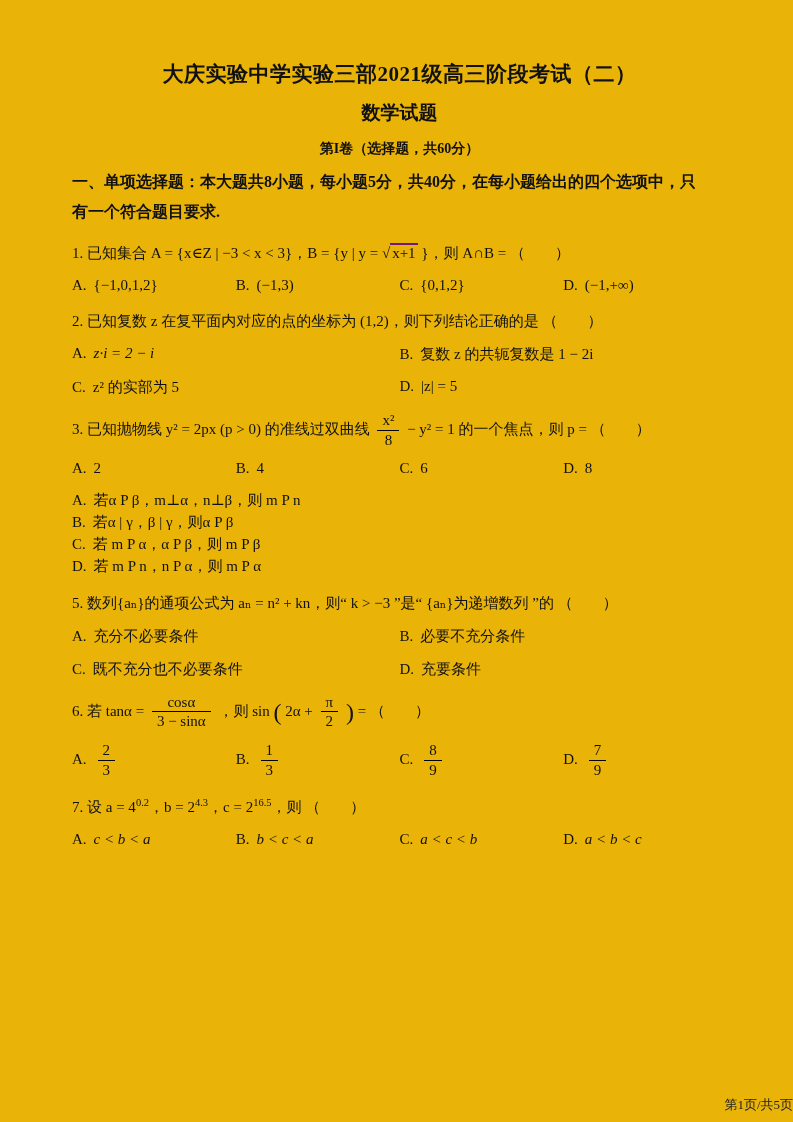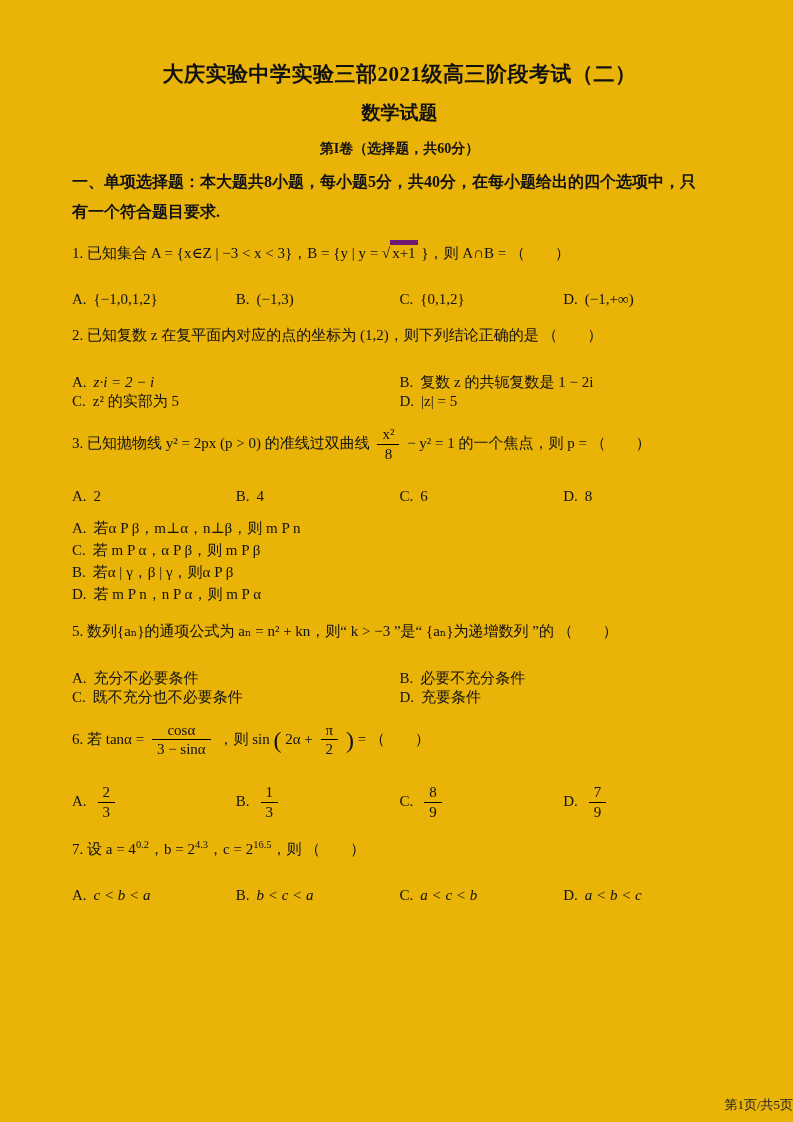--- a/index.html
+++ b/index.html
@@ -13,30 +13,30 @@
     font-family:"Liberation Serif","DejaVu Serif","DejaVu Sans",serif;
     font-size:15px; color:#111;
     overflow:hidden;
   }
   .title    { font-size:21px; font-weight:700; text-align:center; margin-top:14px; letter-spacing:0.5px; }
   .subtitle { font-size:19px; font-weight:700; text-align:center; margin-top:12px; }
   .section  { font-size:14px; font-weight:700; text-align:center; margin-top:14px; }
   .instructions { font-size:16px; font-weight:700; margin-top:9px; line-height:1.85; }
   .q    { margin-top:14px; }
   .stem { line-height:1.8; }
-  .opts { display:flex; flex-wrap:wrap; margin-top:24px; align-items:center; }
+  .opts { display:flex; flex-wrap:wrap; margin-top:10px; row-gap:14px; align-items:flex-start; }
   .opts.four .opt { flex:0 0 25%; }
   .opts.two  .opt { flex:0 0 50%; }
   .optline { margin-top:3px; }
   .olab { margin-right:7px; }
   .frac { display:inline-block; text-align:center; vertical-align:middle; line-height:1.25; margin:0 4px; }
   .frac .num, .frac .den { display:block; padding:0 5px; }
   .frac .den { border-top:1px solid #000; }
   .sqrt { white-space:nowrap; }
-  .sqrt .rad { display:inline-block; border-top:5px solid #701a75; line-height:1.15; padding:0 2px; }
+  .sqrt .rad { display:inline-block; border-top:2px solid #701a75; line-height:1.15; padding:0 2px; }
   .bigp { font-size:24px; vertical-align:middle; line-height:1; font-weight:400; }
   sup.exp { font-size:10.5px; }
   .m { font-style:italic; }
   .footer { position:absolute; left:0; bottom:8px; width:100%; text-align:right; font-size:13px; color:#222; }
 </style>
 </head>
 <body>
 
 <div class="doc">
 
@@ -88,22 +88,22 @@
       <div class="opt"><span class="olab">A.</span><span>2</span></div>
       <div class="opt"><span class="olab">B.</span><span>4</span></div>
       <div class="opt"><span class="olab">C.</span><span>6</span></div>
       <div class="opt"><span class="olab">D.</span><span>8</span></div>
     </div>
   </div>
 
   <div class="q">
     <div>
       <div class="optline"><span class="olab">A.</span><span>若α P β，m⊥α，n⊥β，则 m P n</span></div>
+      <div class="optline"><span class="olab">B.</span><span>若α | γ，β | γ，则α P β</span></div>
       <div class="optline"><span class="olab">C.</span><span>若 m P α，α P β，则 m P β</span></div>
-      <div class="optline"><span class="olab">B.</span><span>若α | γ，β | γ，则α P β</span></div>
       <div class="optline"><span class="olab">D.</span><span>若 m P n，n P α，则 m P α</span></div>
     </div>
   </div>
 
   <div class="q">
     <div class="stem">
       <span>5. 数列{aₙ}的通项公式为 aₙ = n² + kn，则“ k &gt; −3 ”是“ {aₙ}为递增数列 ”的</span>
       <span>（　　）</span>
     </div>
     <div class="opts two">

